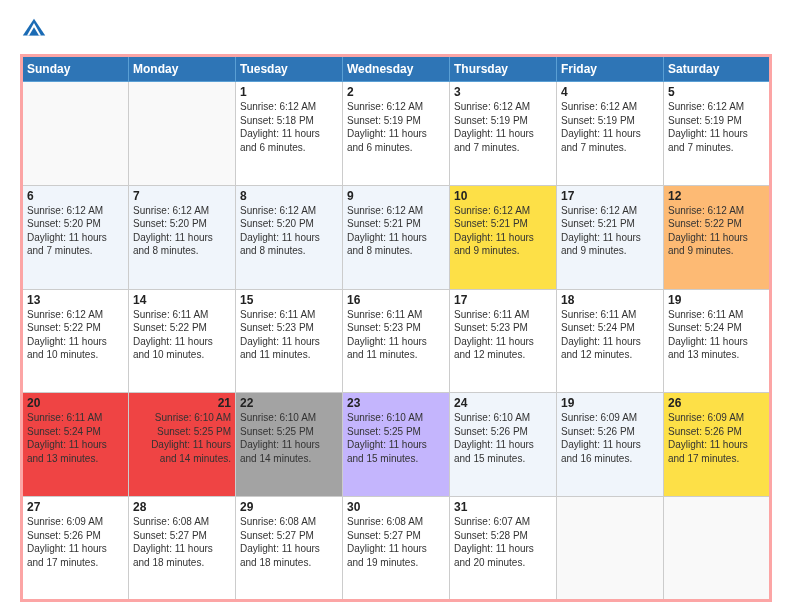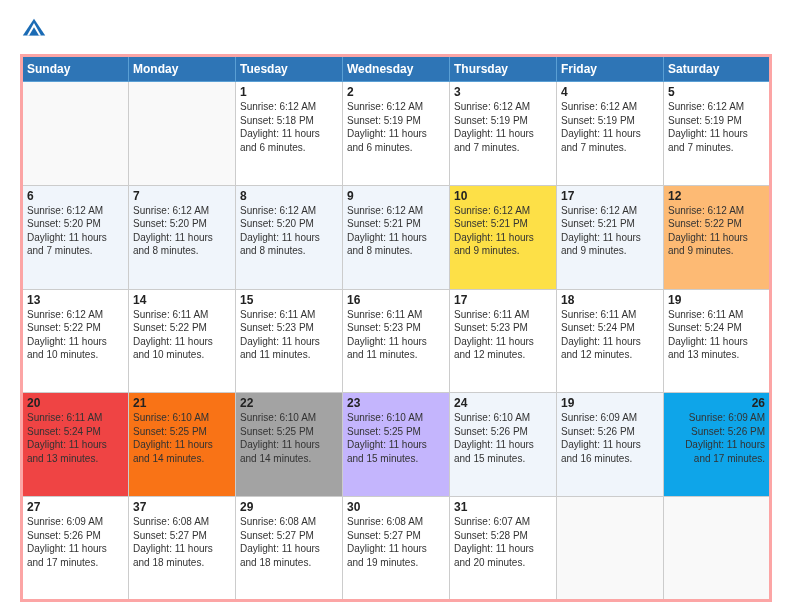--- a/index.html
+++ b/index.html
@@ -265,21 +265,21 @@
 Daylight: 11 hours and 13 minutes.</div>
           </td>
         </tr>
         <tr>
           <td style="background: #ef4444;">
             <span class="day-num">20</span>
             <div class="day-info">Sunrise: 6:11 AM
 Sunset: 5:24 PM
 Daylight: 11 hours and 13 minutes.</div>
           </td>
-          <td style="background: #f97316;">
+          <td style="background: #ef4444; text-align: right;">
             <span class="day-num">21</span>
             <div class="day-info">Sunrise: 6:10 AM
 Sunset: 5:25 PM
 Daylight: 11 hours and 14 minutes.</div>
           </td>
           <td style="background: #a3a3a3;">
             <span class="day-num">22</span>
             <div class="day-info">Sunrise: 6:10 AM
 Sunset: 5:25 PM
 Daylight: 11 hours and 14 minutes.</div>
@@ -295,36 +295,36 @@
             <div class="day-info">Sunrise: 6:10 AM
 Sunset: 5:26 PM
 Daylight: 11 hours and 15 minutes.</div>
           </td>
           <td style="background: rgb(240, 245, 251);">
             <span class="day-num">19</span>
             <div class="day-info">Sunrise: 6:09 AM
 Sunset: 5:26 PM
 Daylight: 11 hours and 16 minutes.</div>
           </td>
-          <td style="background: #0ea5e9; text-align: right;">
+          <td style="background: #fde047;">
             <span class="day-num">26</span>
             <div class="day-info">Sunrise: 6:09 AM
 Sunset: 5:26 PM
 Daylight: 11 hours and 17 minutes.</div>
           </td>
         </tr>
         <tr>
           <td>
             <span class="day-num">27</span>
             <div class="day-info">Sunrise: 6:09 AM
 Sunset: 5:26 PM
 Daylight: 11 hours and 17 minutes.</div>
           </td>
           <td>
-            <span class="day-num">37</span>
+            <span class="day-num">28</span>
             <div class="day-info">Sunrise: 6:08 AM
 Sunset: 5:27 PM
 Daylight: 11 hours and 18 minutes.</div>
           </td>
           <td>
             <span class="day-num">29</span>
             <div class="day-info">Sunrise: 6:08 AM
 Sunset: 5:27 PM
 Daylight: 11 hours and 18 minutes.</div>
           </td>

